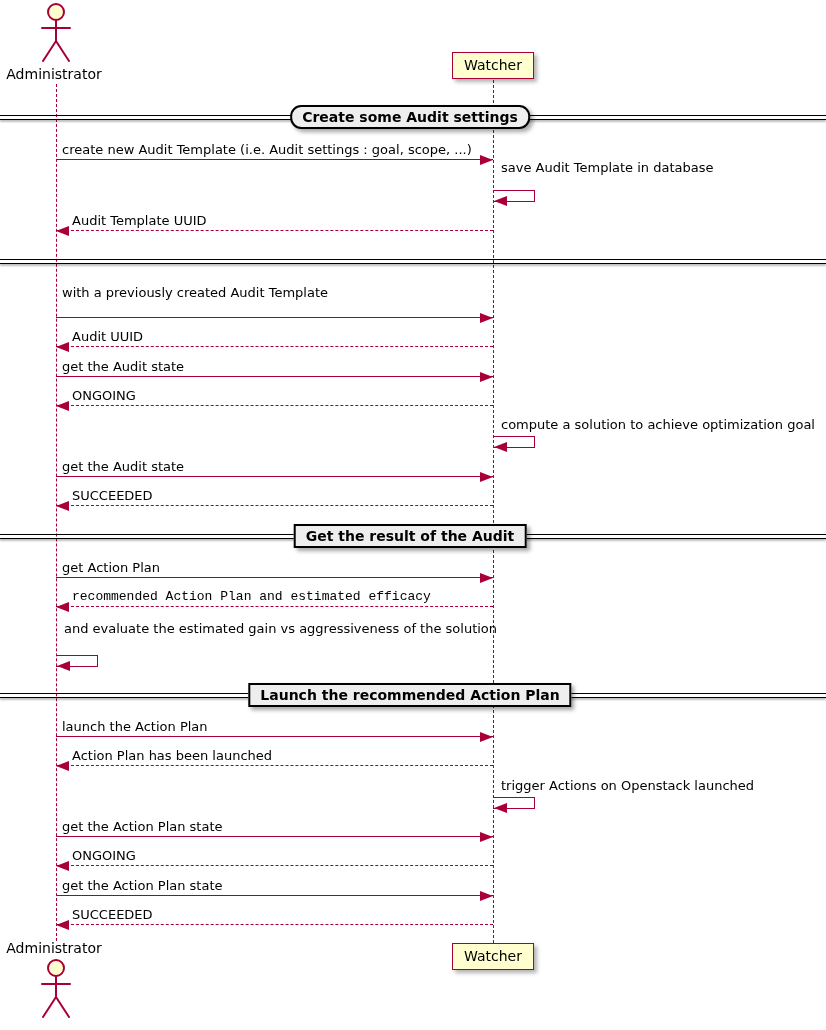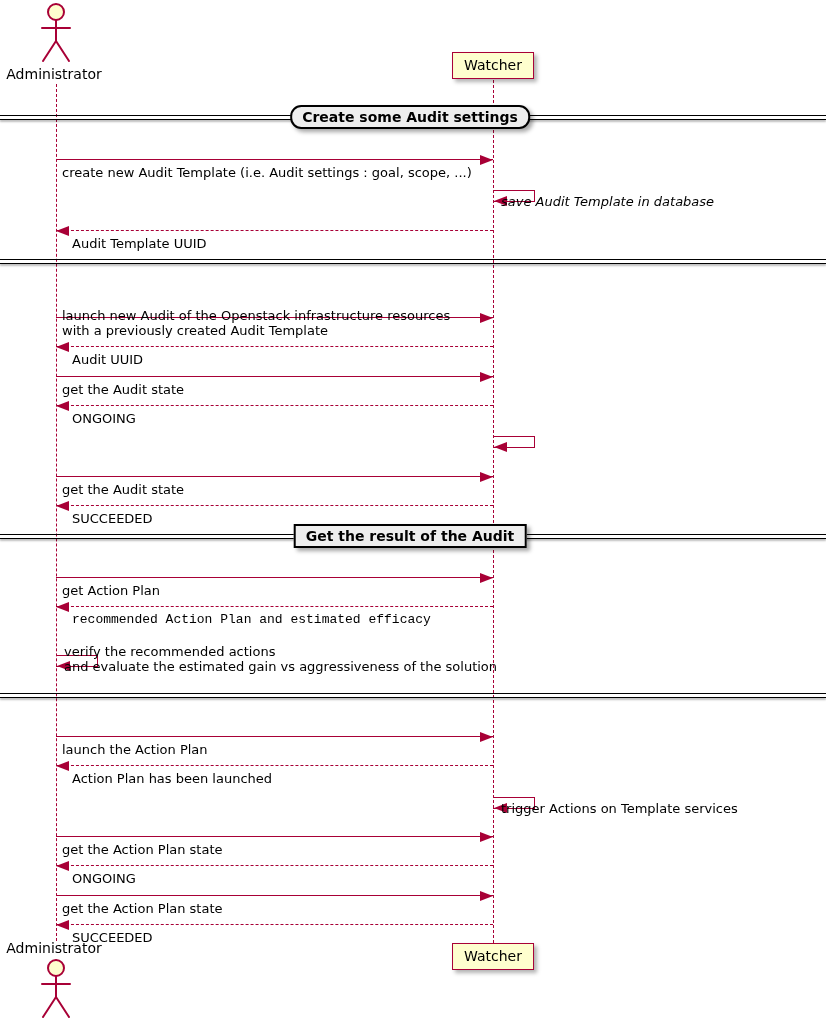--- a/index.html
+++ b/index.html
@@ -21,21 +21,21 @@
   .divider-rule {
     height:3px; border-top:1px solid #000; border-bottom:1px solid #000;
     box-shadow:0 2px 2px rgba(0,0,0,.25);
   }
   .divider-box {
     background:var(--dfill); border:2px solid #000; padding:2px 10px;
     font-size:14px; font-weight:bold; color:#000; line-height:16px;
     transform:translateX(-50%); white-space:nowrap;
     box-shadow:3px 3px 4px rgba(0,0,0,.35);
   }
-  .msg-text { font-size:13px; line-height:15px; color:var(--text); white-space:nowrap;margin-top:23px; }
+  .msg-text { font-size:13px; line-height:15px; color:var(--text); white-space:nowrap; }
   .msg-line-solid  { height:0; border-top:1px solid var(--line); }
   .msg-line-dotted { height:0; border-top:1px dashed var(--line); }
   .arr { width:0; height:0; }
   .arr-right { border-top:5px solid transparent; border-bottom:5px solid transparent; border-left:13px solid var(--line); }
   .arr-left  { border-top:5px solid transparent; border-bottom:5px solid transparent; border-right:13px solid var(--line); }
   .self-loop { border:1px solid var(--line); border-left:none; width:42px; height:12px; box-sizing:border-box; }
   .actor-svg { position:absolute; }
 </style>
 </head>
 <body>
@@ -63,52 +63,54 @@
     <div class="abs participant" style="left: 493px; top: 943px;">Watcher</div>
     <div class="abs divider-rule" style="left: 0px; top: 115px; width: 826px;"></div>
     <div class="abs divider-box" style="left: 410px; top: 105px; border-radius: 11px;">Create some Audit settings</div>
     <div class="abs msg-line-solid" style="left: 56px; top: 159px; width: 437px;"></div>
     <div class="abs arr arr-right" style="left: 480px; top: 155px;"></div>
     <div class="abs msg-text" style="left: 62px; top: 142px;">
       <div>create new Audit Template (i.e. Audit settings : goal, scope, ...)</div>
     </div>
     <div class="abs self-loop" style="left: 493px; top: 190px;"></div>
     <div class="abs arr arr-left" style="left: 494px; top: 196px;"></div>
-    <div class="abs msg-text" style="left: 501px; top: 171px; font-style: italic;">
+    <div class="abs msg-text" style="left: 501px; top: 160px;">
       <div>save Audit Template in database</div>
     </div>
     <div class="abs msg-line-dotted" style="left: 56px; top: 230px; width: 437px;"></div>
     <div class="abs arr arr-left" style="left: 56px; top: 226px;"></div>
     <div class="abs msg-text" style="left: 72px; top: 213px;">
       <div>Audit Template UUID</div>
     </div>
     <div class="abs divider-rule" style="left: 0px; top: 259px; width: 826px;"></div>
     <div class="abs msg-line-solid" style="left: 56px; top: 317px; width: 437px;"></div>
     <div class="abs arr arr-right" style="left: 480px; top: 313px;"></div>
     <div class="abs msg-text" style="left: 62px; top: 285px;">
-      <div>launch new Audit of the Openstack infrastructure resources</div>
       <div>with a previously created Audit Template</div>
     </div>
     <div class="abs msg-line-dotted" style="left: 56px; top: 346px; width: 437px;"></div>
     <div class="abs arr arr-left" style="left: 56px; top: 342px;"></div>
     <div class="abs msg-text" style="left: 72px; top: 329px;">
       <div>Audit UUID</div>
     </div>
     <div class="abs msg-line-solid" style="left: 56px; top: 376px; width: 437px;"></div>
     <div class="abs arr arr-right" style="left: 480px; top: 372px;"></div>
     <div class="abs msg-text" style="left: 62px; top: 359px;">
       <div>get the Audit state</div>
     </div>
     <div class="abs msg-line-dotted" style="left: 56px; top: 405px; width: 437px;"></div>
     <div class="abs arr arr-left" style="left: 56px; top: 401px;"></div>
     <div class="abs msg-text" style="left: 72px; top: 388px;">
       <div>ONGOING</div>
     </div>
     <div class="abs self-loop" style="left: 493px; top: 436px;"></div>
     <div class="abs arr arr-left" style="left: 494px; top: 442px;"></div>
+    <div class="abs msg-text" style="left: 501px; top: 417px;">
+      <div>compute a solution to achieve optimization goal</div>
+    </div>
     <div class="abs msg-line-solid" style="left: 56px; top: 476px; width: 437px;"></div>
     <div class="abs arr arr-right" style="left: 480px; top: 472px;"></div>
     <div class="abs msg-text" style="left: 62px; top: 459px;">
       <div>get the Audit state</div>
     </div>
     <div class="abs msg-line-dotted" style="left: 56px; top: 505px; width: 437px;"></div>
     <div class="abs arr arr-left" style="left: 56px; top: 501px;"></div>
     <div class="abs msg-text" style="left: 72px; top: 488px;">
       <div>SUCCEEDED</div>
     </div>
@@ -120,38 +122,38 @@
       <div>get Action Plan</div>
     </div>
     <div class="abs msg-line-dotted" style="left: 56px; top: 606px; width: 437px;"></div>
     <div class="abs arr arr-left" style="left: 56px; top: 602px;"></div>
     <div class="abs msg-text" style="left: 72px; top: 589px; font-family: Liberation Mono, monospace;">
       <div>recommended Action Plan and estimated efficacy</div>
     </div>
     <div class="abs self-loop" style="left: 56px; top: 655px;"></div>
     <div class="abs arr arr-left" style="left: 57px; top: 661px;"></div>
     <div class="abs msg-text" style="left: 64px; top: 621px;">
-      <div>verify the recommended actions</div>
       <div>and evaluate the estimated gain vs aggressiveness of the solution</div>
     </div>
     <div class="abs divider-rule" style="left: 0px; top: 693px; width: 826px;"></div>
+    <div class="abs divider-box" style="left: 410px; top: 683px;">Launch the recommended Action Plan</div>
     <div class="abs msg-line-solid" style="left: 56px; top: 736px; width: 437px;"></div>
     <div class="abs arr arr-right" style="left: 480px; top: 732px;"></div>
     <div class="abs msg-text" style="left: 62px; top: 719px;">
       <div>launch the Action Plan</div>
     </div>
     <div class="abs msg-line-dotted" style="left: 56px; top: 765px; width: 437px;"></div>
     <div class="abs arr arr-left" style="left: 56px; top: 761px;"></div>
     <div class="abs msg-text" style="left: 72px; top: 748px;">
       <div>Action Plan has been launched</div>
     </div>
     <div class="abs self-loop" style="left: 493px; top: 797px;"></div>
     <div class="abs arr arr-left" style="left: 494px; top: 803px;"></div>
     <div class="abs msg-text" style="left: 501px; top: 778px;">
-      <div>trigger Actions on Template services</div>
+      <div>trigger Actions on Openstack launched</div>
     </div>
     <div class="abs msg-line-solid" style="left: 56px; top: 836px; width: 437px;"></div>
     <div class="abs arr arr-right" style="left: 480px; top: 832px;"></div>
     <div class="abs msg-text" style="left: 62px; top: 819px;">
       <div>get the Action Plan state</div>
     </div>
     <div class="abs msg-line-dotted" style="left: 56px; top: 865px; width: 437px;"></div>
     <div class="abs arr arr-left" style="left: 56px; top: 861px;"></div>
     <div class="abs msg-text" style="left: 72px; top: 848px;">
       <div>ONGOING</div>

